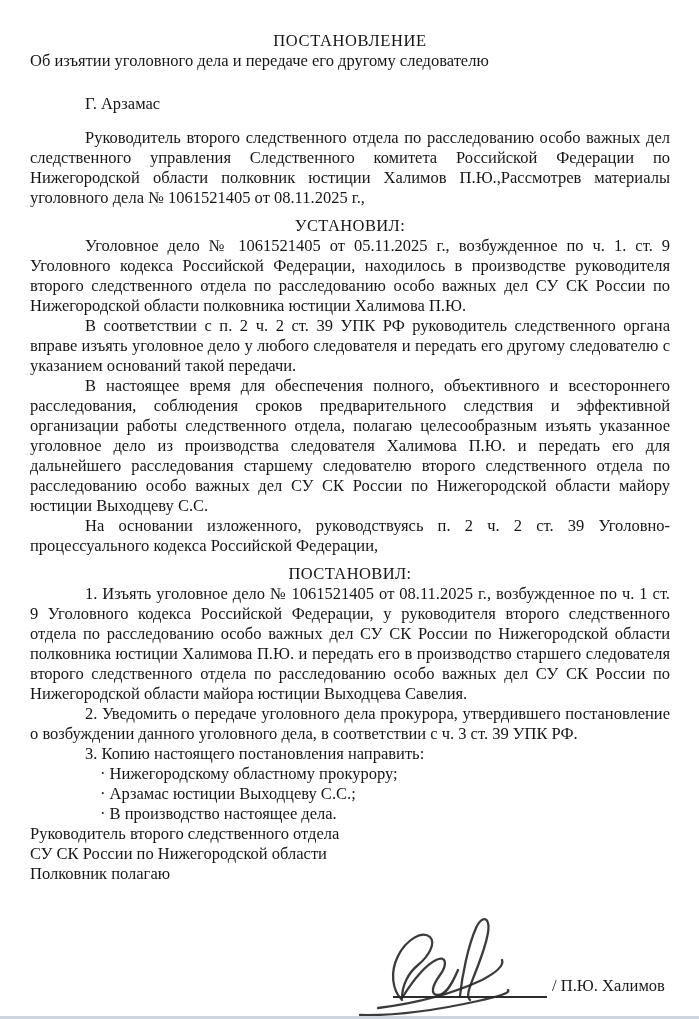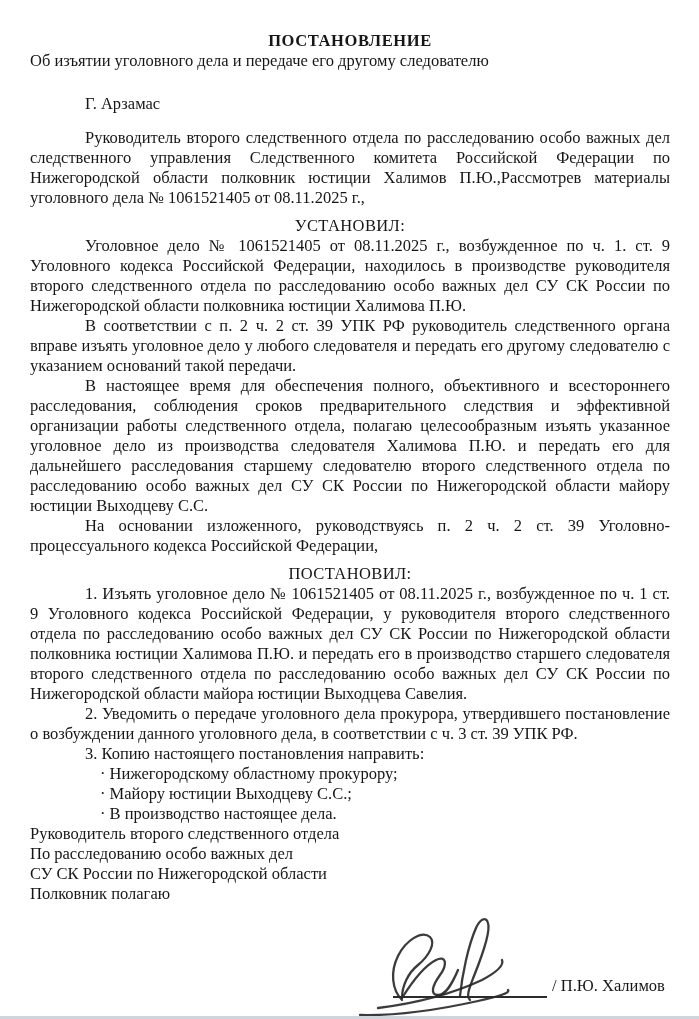--- a/index.html
+++ b/index.html
@@ -17,21 +17,20 @@
     padding: 31px 29px 0 30px;
     font-family: "Liberation Serif", "DejaVu Serif", serif;
     font-size: 16.5px;
     line-height: 20px;
     color: #161616;
     overflow: hidden;
   }
   .doc-title {
     text-align: center;
     letter-spacing: 0.6px;
-    font-weight: bold;
   }
   .doc-subtitle {
     text-align: left;
     margin-bottom: 23px;
   }
   .date-line, .city-line {
     text-indent: 55px;
   }
   .city-line { margin-bottom: 14px; }
   .para {
@@ -95,38 +94,37 @@
 
   <div class="doc-title">ПОСТАНОВЛЕНИЕ</div>
   <div class="doc-subtitle">Об изъятии уголовного дела и передаче его другому следователю</div>
 
   <div class="city-line">Г. Арзамас</div>
 
   <p class="para">Руководитель второго следственного отдела по расследованию особо важных дел следственного управления Следственного комитета Российской Федерации по Нижегородской области полковник юстиции Халимов П.Ю.,Рассмотрев материалы уголовного дела № 1061521405 от 08.11.2025 г.,</p>
 
   <div class="section-heading">УСТАНОВИЛ:</div>
 
-  <p class="para">Уголовное дело № 1061521405 от 08.11.2025 г., возбужденное по ч. 1. ст. 9 Уголовного кодекса Российской Федерации, находилось в производстве руководителя второго следственного отдела по расследованию особо важных дел СУ СК России по Нижегородской области полковника юстиции Халимова П.Ю.</p>
+  <p class="para">Уголовное дело № 1061521405 от 05.11.2025 г., возбужденное по ч. 1. ст. 9 Уголовного кодекса Российской Федерации, находилось в производстве руководителя второго следственного отдела по расследованию особо важных дел СУ СК России по Нижегородской области полковника юстиции Халимова П.Ю.</p>
   <p class="para">В соответствии с п. 2 ч. 2 ст. 39 УПК РФ руководитель следственного органа вправе изъять уголовное дело у любого следователя и передать его другому следователю с указанием оснований такой передачи.</p>
   <p class="para">В настоящее время для обеспечения полного, объективного и всестороннего расследования, соблюдения сроков предварительного следствия и эффективной организации работы следственного отдела, полагаю целесообразным изъять указанное уголовное дело из производства следователя Халимова П.Ю. и передать его для дальнейшего расследования старшему следователю второго следственного отдела по расследованию особо важных дел СУ СК России по Нижегородской области майору юстиции Выходцеву С.С.</p>
   <p class="para">На основании изложенного, руководствуясь п. 2 ч. 2 ст. 39 Уголовно-процессуального кодекса Российской Федерации,</p>
 
   <div class="section-heading spaced">ПОСТАНОВИЛ:</div>
 
   <p class="para">1. Изъять уголовное дело № 1061521405 от 08.11.2025 г., возбужденное по ч. 1 ст. 9 Уголовного кодекса Российской Федерации, у руководителя второго следственного отдела по расследованию особо важных дел СУ СК России по Нижегородской области полковника юстиции Халимова П.Ю. и передать его в производство старшего следователя второго следственного отдела по расследованию особо важных дел СУ СК России по Нижегородской области майора юстиции Выходцева Савелия.</p>
   <p class="para">2. Уведомить о передаче уголовного дела прокурора, утвердившего постановление о возбуждении данного уголовного дела, в соответствии с ч. 3 ст. 39 УПК РФ.</p>
   <p class="para">3. Копию настоящего постановления направить:</p>
 
   <div class="bullet-line">· Нижегородскому областному прокурору;</div>
-  <div class="bullet-line">· Майору юстиции Выходцеву С.С.;</div>
+  <div class="bullet-line">· Арзамас юстиции Выходцеву С.С.;</div>
   <div class="bullet-line">· В производство настоящее дела.</div>
 
   <div class="sig-block">
     <div class="sig-line-text">Руководитель второго следственного отдела</div>
-    <div class="sig-line-text">По расследованию особо важных дел</div>
     <div class="sig-line-text">СУ СК России по Нижегородской области</div>
     <div class="sig-line-text">Полковник полагаю</div>
   </div>
 
   <svg class="signature-svg" viewBox="0 0 210 108" xmlns="http://www.w3.org/2000/svg">
     <path d="M 52 90 C 42 80, 40 62, 48 46 C 56 30, 72 20, 80 27 C 86 33, 79 46, 68 55 C 58 63, 52 76, 52 88"></path>
     <path d="M 52 88 C 62 72, 74 56, 86 50 C 96 45, 98 54, 90 65 C 82 76, 80 85, 88 85 C 96 85, 102 74, 108 60"></path>
     <path d="M 110 86 C 112 66, 118 36, 126 18 C 130 9, 136 6, 138 13 C 141 22, 132 46, 124 66 C 119 79, 116 86, 120 90"></path>
     <path d="M 28 98 C 60 94, 100 85, 132 70 C 147 62, 154 55, 152 50"></path>
     <path d="M 10 105 C 48 106, 92 99, 128 91 C 150 86, 160 83, 158 80"></path>

